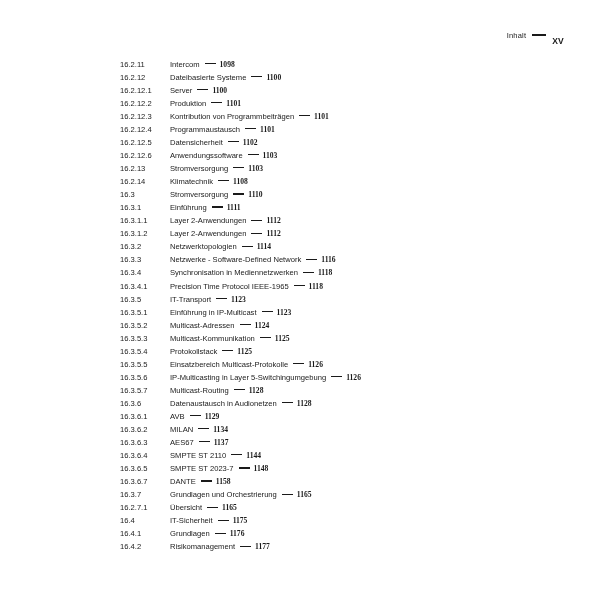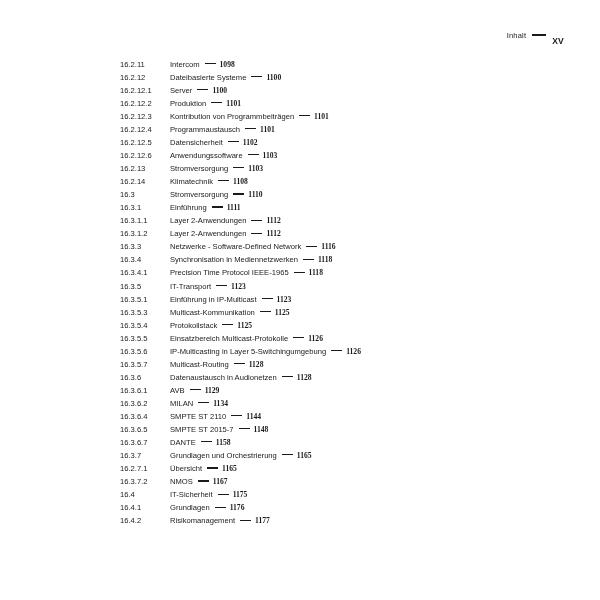--- a/index.html
+++ b/index.html
@@ -170,20 +170,26 @@
         <span class="toc-rule"></span>
         <span class="toc-page">1112</span>
       </div>
       <div class="toc-row">
         <span class="toc-num">16.3.1.2</span>
         <span class="toc-title">Layer 2-Anwendungen</span>
         <span class="toc-rule"></span>
         <span class="toc-page">1112</span>
       </div>
       <div class="toc-row">
+        <span class="toc-num">16.3.2</span>
+        <span class="toc-title">Netzwerktopologien</span>
+        <span class="toc-rule"></span>
+        <span class="toc-page">1114</span>
+      </div>
+      <div class="toc-row">
         <span class="toc-num">16.3.3</span>
         <span class="toc-title">Netzwerke - Software-Defined Network</span>
         <span class="toc-rule"></span>
         <span class="toc-page">1116</span>
       </div>
       <div class="toc-row">
         <span class="toc-num">16.3.4</span>
         <span class="toc-title">Synchronisation in Mediennetzwerken</span>
         <span class="toc-rule"></span>
         <span class="toc-page">1118</span>
@@ -200,20 +206,26 @@
         <span class="toc-rule"></span>
         <span class="toc-page">1123</span>
       </div>
       <div class="toc-row">
         <span class="toc-num">16.3.5.1</span>
         <span class="toc-title">Einführung in IP-Multicast</span>
         <span class="toc-rule"></span>
         <span class="toc-page">1123</span>
       </div>
       <div class="toc-row">
+        <span class="toc-num">16.3.5.2</span>
+        <span class="toc-title">Multicast-Adressen</span>
+        <span class="toc-rule"></span>
+        <span class="toc-page">1124</span>
+      </div>
+      <div class="toc-row">
         <span class="toc-num">16.3.5.3</span>
         <span class="toc-title">Multicast-Kommunikation</span>
         <span class="toc-rule"></span>
         <span class="toc-page">1125</span>
       </div>
       <div class="toc-row">
         <span class="toc-num">16.3.5.4</span>
         <span class="toc-title">Protokollstack</span>
         <span class="toc-rule"></span>
         <span class="toc-page">1125</span>
@@ -248,28 +260,34 @@
         <span class="toc-rule"></span>
         <span class="toc-page">1129</span>
       </div>
       <div class="toc-row">
         <span class="toc-num">16.3.6.2</span>
         <span class="toc-title">MILAN</span>
         <span class="toc-rule"></span>
         <span class="toc-page">1134</span>
       </div>
       <div class="toc-row">
+        <span class="toc-num">16.3.6.3</span>
+        <span class="toc-title">AES67</span>
+        <span class="toc-rule"></span>
+        <span class="toc-page">1137</span>
+      </div>
+      <div class="toc-row">
         <span class="toc-num">16.3.6.4</span>
         <span class="toc-title">SMPTE ST 2110</span>
         <span class="toc-rule"></span>
         <span class="toc-page">1144</span>
       </div>
       <div class="toc-row">
         <span class="toc-num">16.3.6.5</span>
-        <span class="toc-title">SMPTE ST 2015-7</span>
+        <span class="toc-title">SMPTE ST 2023-7</span>
         <span class="toc-rule"></span>
         <span class="toc-page">1148</span>
       </div>
       <div class="toc-row">
         <span class="toc-num">16.3.6.7</span>
         <span class="toc-title">DANTE</span>
         <span class="toc-rule"></span>
         <span class="toc-page">1158</span>
       </div>
       <div class="toc-row">
@@ -278,26 +296,20 @@
         <span class="toc-rule"></span>
         <span class="toc-page">1165</span>
       </div>
       <div class="toc-row">
         <span class="toc-num">16.2.7.1</span>
         <span class="toc-title">Übersicht</span>
         <span class="toc-rule"></span>
         <span class="toc-page">1165</span>
       </div>
       <div class="toc-row">
-        <span class="toc-num">16.3.7.2</span>
-        <span class="toc-title">NMOS</span>
-        <span class="toc-rule"></span>
-        <span class="toc-page">1167</span>
-      </div>
-      <div class="toc-row">
         <span class="toc-num">16.4</span>
         <span class="toc-title">IT-Sicherheit</span>
         <span class="toc-rule"></span>
         <span class="toc-page">1175</span>
       </div>
       <div class="toc-row">
         <span class="toc-num">16.4.1</span>
         <span class="toc-title">Grundlagen</span>
         <span class="toc-rule"></span>
         <span class="toc-page">1176</span>

